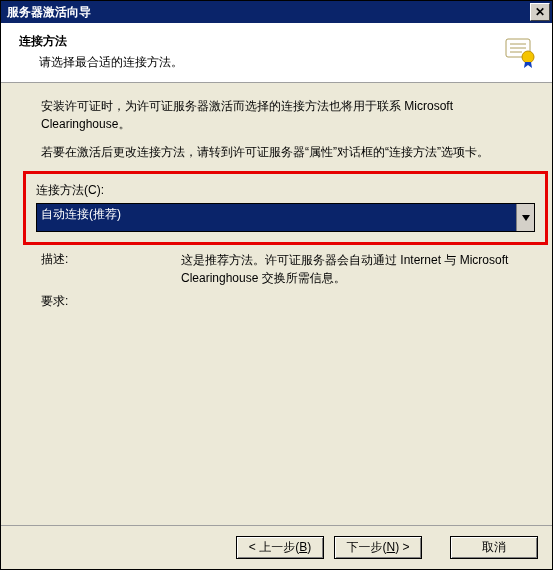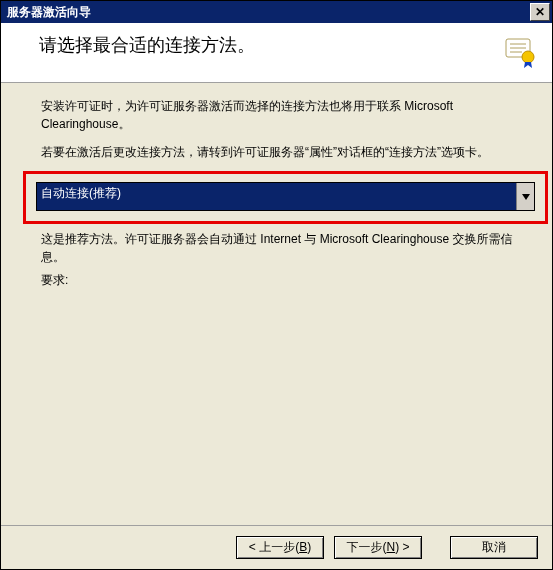--- a/index.html
+++ b/index.html
@@ -52,21 +52,21 @@
     justify-content:space-between;
     align-items:flex-start;
   }
   .header-text h2 {
     font-size: 12px;
     font-weight: bold;
     color:#000;
     margin-bottom:4px;
   }
   .header-text p {
-    font-size:18px;
+    font-size:12px;
     color:#000;
     padding-left:20px;
   }
   .cert-icon svg { width:36px; height:36px; }
   .body-area {
     flex:1;
     background:#ece9d8;
     padding: 14px 16px 10px 40px;
     color:#000;
     overflow:hidden;
@@ -133,50 +133,53 @@
 
   <div class="titlebar">
     <span>服务器激活向导</span>
     <div class="close-btn">
       <span>✕</span>
     </div>
   </div>
 
   <div class="header-panel">
     <div class="header-text">
+      <h2>连接方法</h2>
       <p>请选择最合适的连接方法。</p>
     </div>
     <div class="cert-icon">
       <svg viewBox="0 0 36 36">
         <rect x="4" y="6" width="24" height="18" rx="2" fill="#fff" stroke="#b0a060" stroke-width="1"></rect>
         <line x1="8" y1="11" x2="24" y2="11" stroke="#b0a060" stroke-width="1"></line>
         <line x1="8" y1="15" x2="24" y2="15" stroke="#b0a060" stroke-width="1"></line>
         <line x1="8" y1="19" x2="20" y2="19" stroke="#b0a060" stroke-width="1"></line>
         <circle cx="26" cy="24" r="6" fill="#f5c400" stroke="#c09000" stroke-width="1"></circle>
         <path d="M23 29 L22 35 L26 32 L30 35 L29 29 Z" fill="#1040c0"></path>
       </svg>
     </div>
   </div>
 
   <div class="body-area">
     <p class="para">安装许可证时，为许可证服务器激活而选择的连接方法也将用于联系 Microsoft Clearinghouse。</p>
     <p class="para">若要在激活后更改连接方法，请转到许可证服务器“属性”对话框的“连接方法”选项卡。</p>
 
     <div class="highlight-box">
+      <div class="field-label">连接方法(C):</div>
       <div class="combo">
         <div class="combo-text">自动连接(推荐)</div>
         <div class="combo-btn">
           <svg viewBox="0 0 8 6">
             <path d="M0 0 L8 0 L4 6 Z" fill="#000"></path>
           </svg>
         </div>
       </div>
     </div>
 
     <div class="row">
+      <div class="lbl">描述:</div>
       <div class="val">这是推荐方法。许可证服务器会自动通过 Internet 与 Microsoft Clearinghouse 交换所需信息。</div>
     </div>
 
     <div class="row" style="">
       <div class="lbl">要求:</div>
     </div>
   </div>
 
   <div class="footer">
     <button class="btn">&lt; 上一步(<span class="underline">B</span>)</button>

